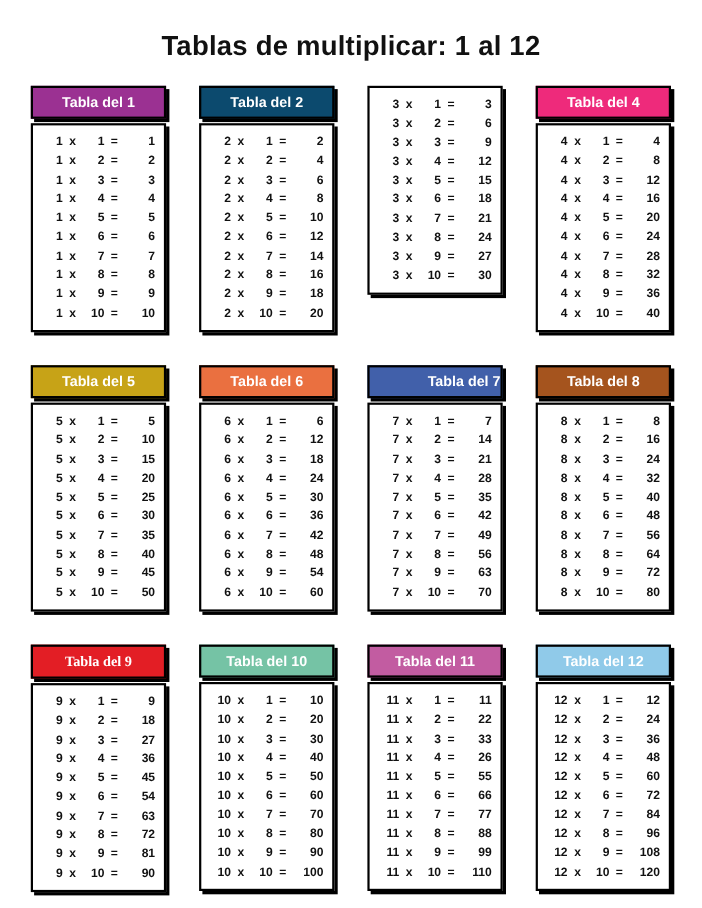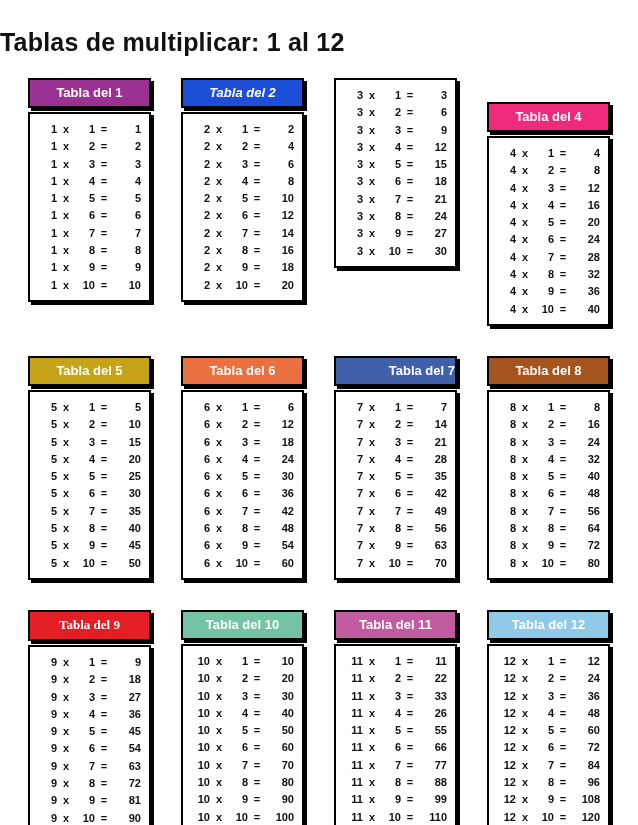--- a/index.html
+++ b/index.html
@@ -5,21 +5,21 @@
   * { margin: 0; padding: 0; box-sizing: border-box; }
   html, body { background: #ffffff; }
   body {
     width: 638px; height: 825px;
     font-family: "Liberation Sans", sans-serif;
     color: #1a1a1a;
     position: relative;
     overflow: hidden;
   }
   .page-title {
-    text-align: left;
+    text-align: center;
     font-size: 25px;
     font-weight: bold;
     padding-top: 28px;
     letter-spacing: 0.2px;
     color: #111;
   }
   .tables-grid {
     display: grid;
     grid-template-columns: repeat(4, 123px);
     column-gap: 21px;
@@ -138,21 +138,21 @@
         <div class="mrow">
           <span class="c-a">1</span>
           <span class="c-x">x</span>
           <span class="c-b">10</span>
           <span class="c-e">=</span>
           <span class="c-r">10</span>
         </div>
       </div>
     </div>
     <div class="table-card">
-      <div class="card-header" style="background: #1d4ed8; font-style: italic;">Tabla del 2</div>
+      <div class="card-header" style="background: #0c4a6e;">Tabla del 2</div>
       <div class="card-body">
         <div class="mrow">
           <span class="c-a">2</span>
           <span class="c-x">x</span>
           <span class="c-b">1</span>
           <span class="c-e">=</span>
           <span class="c-r">2</span>
         </div>
         <div class="mrow">
           <span class="c-a">2</span>
@@ -287,21 +287,21 @@
         <div class="mrow">
           <span class="c-a">3</span>
           <span class="c-x">x</span>
           <span class="c-b">10</span>
           <span class="c-e">=</span>
           <span class="c-r">30</span>
         </div>
       </div>
     </div>
     <div class="table-card">
-      <div class="card-header" style="background: rgb(238, 42, 123); margin-top: 24px;">Tabla del 4</div>
+      <div class="card-header" style="background: rgb(238, 42, 123);">Tabla del 4</div>
       <div class="card-body">
         <div class="mrow">
           <span class="c-a">4</span>
           <span class="c-x">x</span>
           <span class="c-b">1</span>
           <span class="c-e">=</span>
           <span class="c-r">4</span>
         </div>
         <div class="mrow">
           <span class="c-a">4</span>

